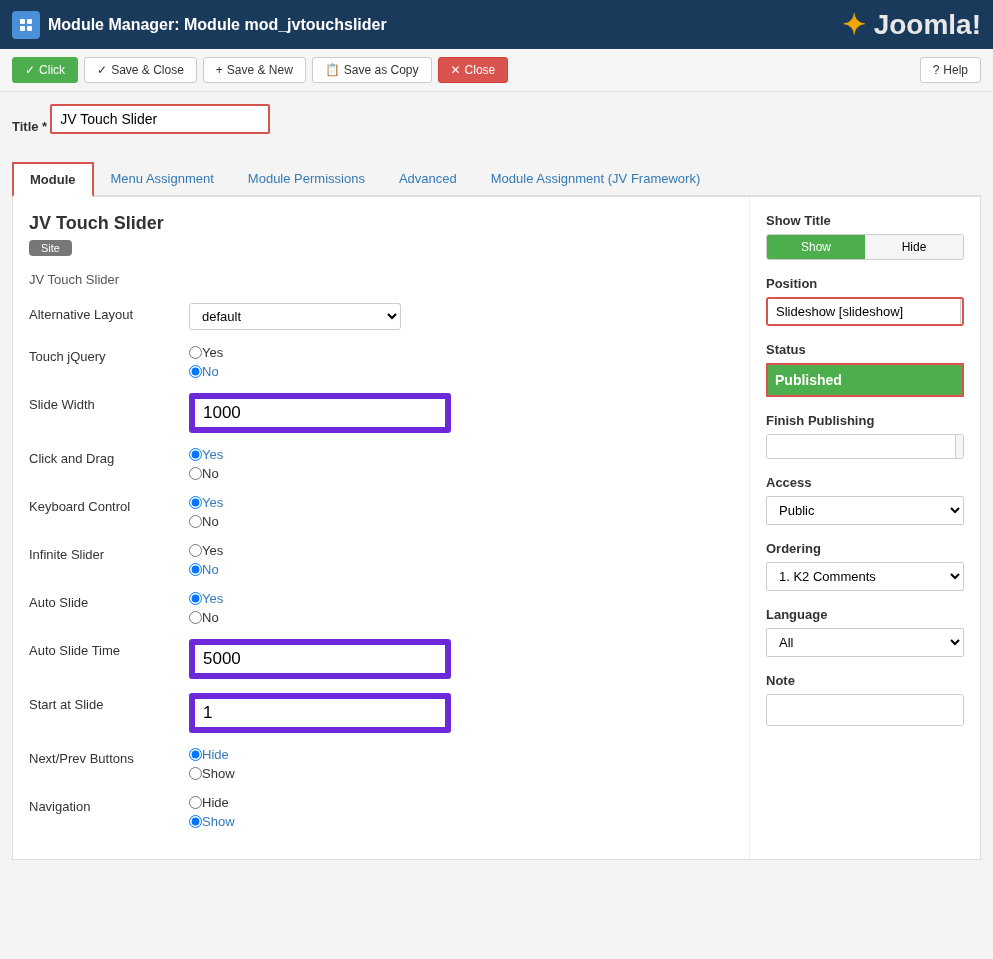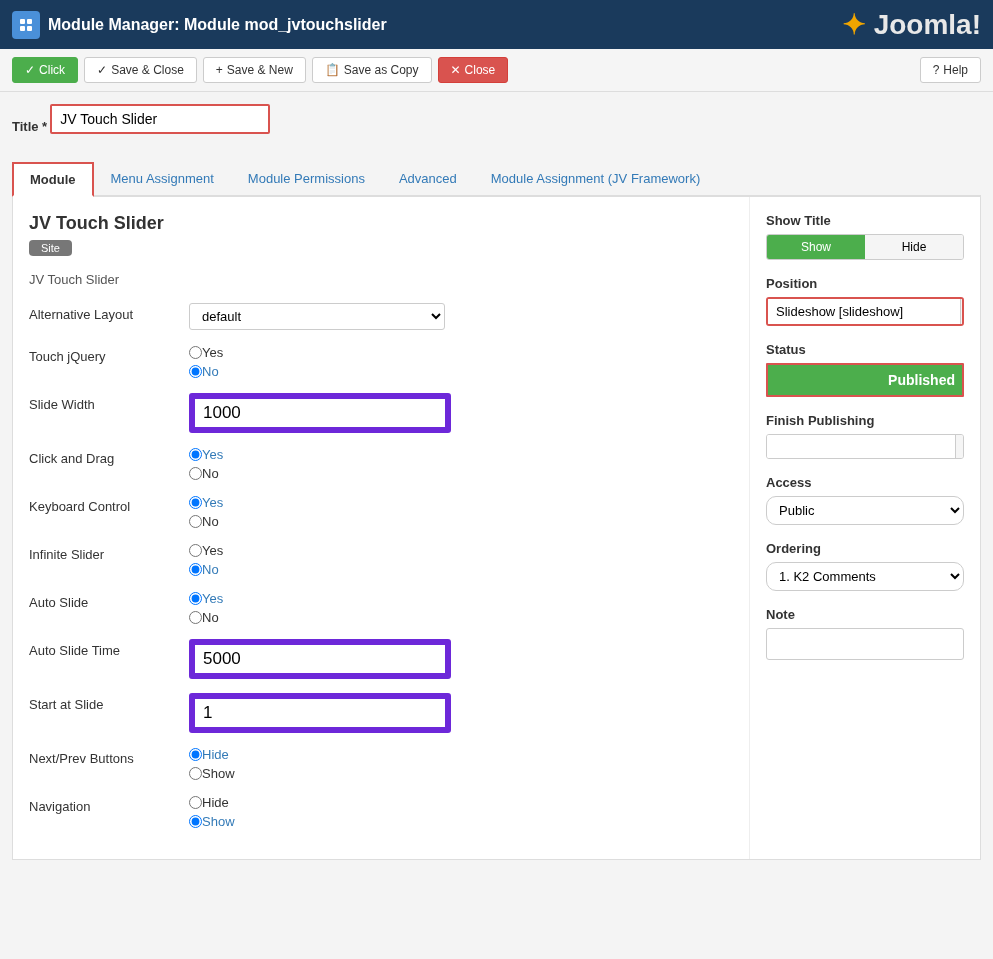--- a/index.html
+++ b/index.html
@@ -119,21 +119,21 @@
       border: 6px solid #6d28d9;
       padding: 4px 8px;
       border-radius: 3px;
       width: 262px;
       font-size: 17px;
     }
     .form-select {
       border: 1px solid #ccc;
       padding: 4px 8px;
       border-radius: 3px;
-      width: 256px;
+      width: 212px;
       font-size: 13px;
       background: white;
     }
 
     
     .radio-group { display: flex; flex-direction: column; gap: 4px; }
     .radio-item { display: flex; align-items: center; font-size: 13px; }
     .radio-selected { color: #337ab7; }
 
     
@@ -182,21 +182,21 @@
     .status-btn {
       width: 100%;
       padding: 7px;
       background: #4cae4c;
       border: 2px solid #d9534f;
       color: white;
       font-size: 14px;
       font-weight: bold;
       border-radius: 1px;
       cursor: pointer;
-      text-align: right;
+      text-align: left;
     }
 
     
     .date-wrap {
       display: flex;
       border: 1px solid #ccc;
       border-radius: 3px;
       overflow: hidden;
       width: 100%;
     }
@@ -214,21 +214,21 @@
       padding: 4px 8px;
       cursor: pointer;
       font-size: 13px;
     }
 
     
     .right-select {
       width: 100%;
       border: 1px solid #ccc;
       padding: 5px 8px;
-      border-radius: 10px;
+      border-radius: 2px;
       font-size: 13px;
       background: white;
     }
 
     
     .note-input {
       width: 100%;
       border: 1px solid #ccc;
       padding: 5px 8px;
       border-radius: 3px;
@@ -486,20 +486,26 @@
         </select>
       </div>
 
       <div class="right-section">
         <div class="right-label">Ordering</div>
         <select class="right-select">
           <option>1. K2 Comments</option>
         </select>
       </div>
 
+      <div class="right-section">
+        <div class="right-label">Language</div>
+        <select class="right-select">
+          <option>All</option>
+        </select>
+      </div>
 
       <div class="right-section">
         <div class="right-label">Note</div>
         <input type="text" class="note-input" value="" style="">
       </div>
     </div>
   </div>
 </div>
 
 </body></html>

